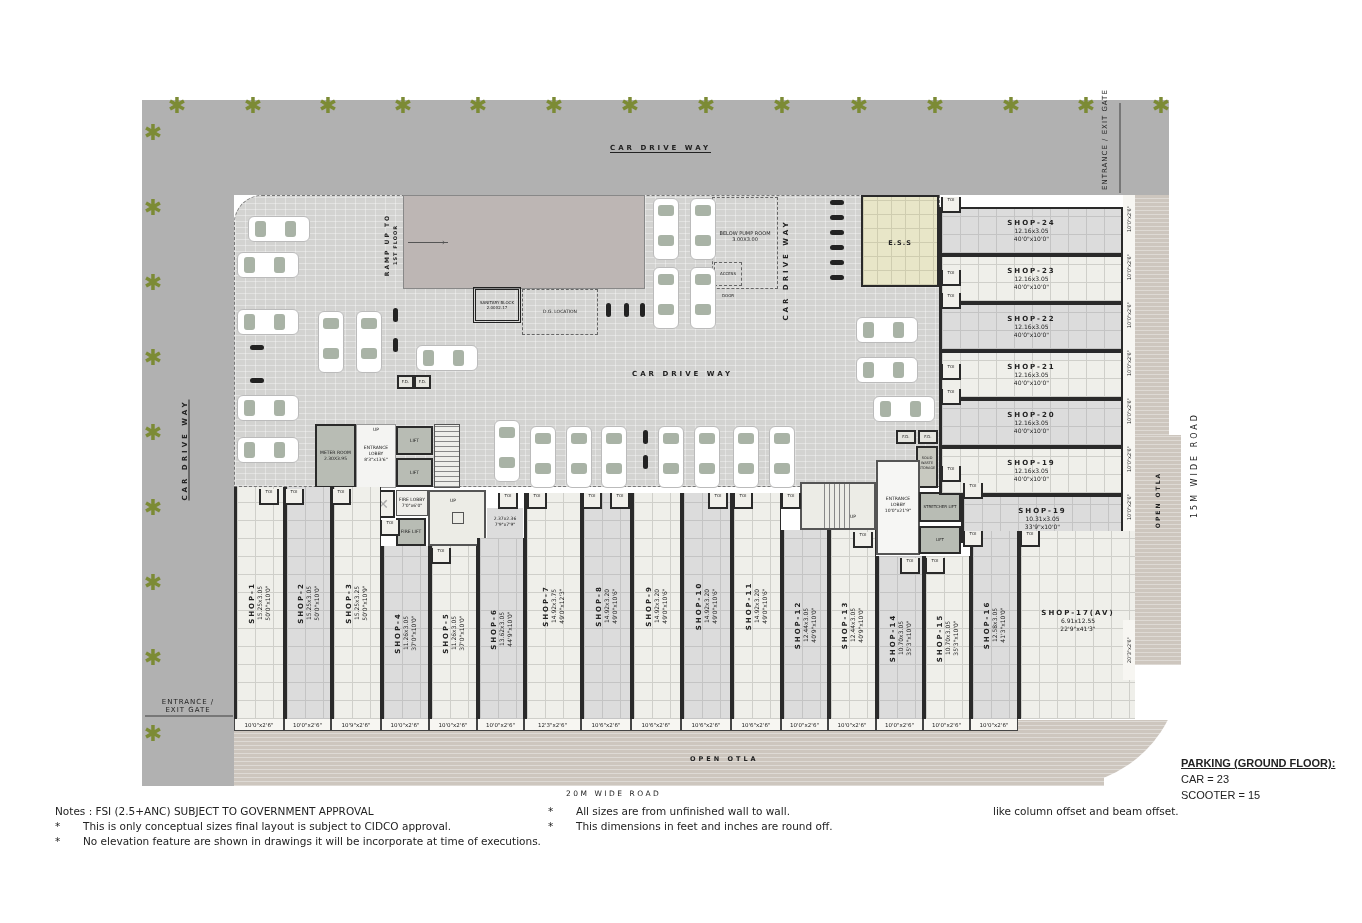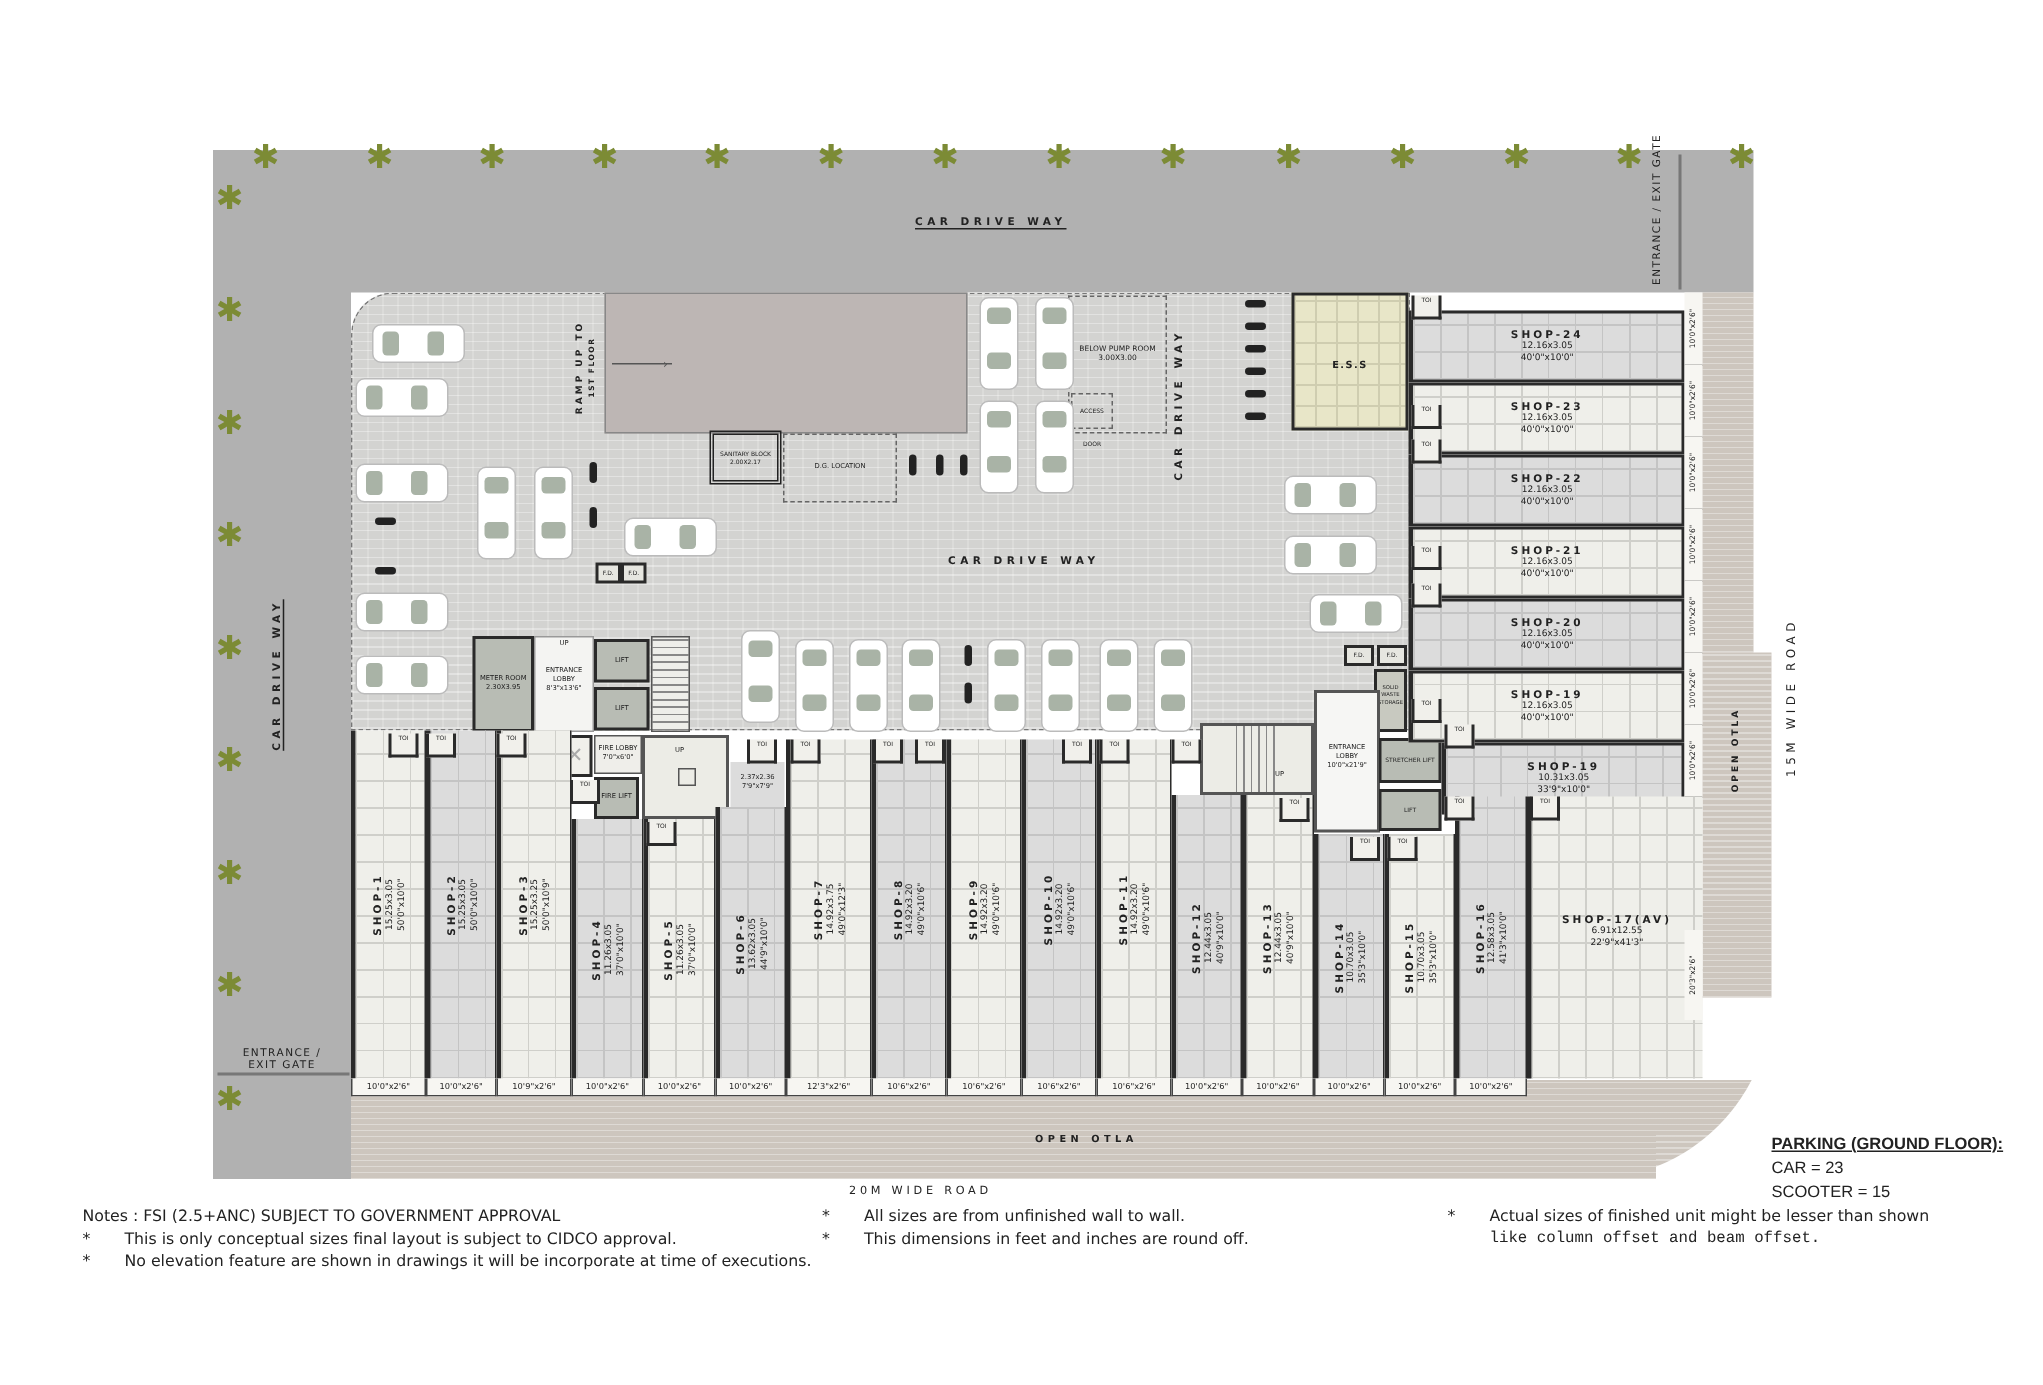--- a/index.html
+++ b/index.html
@@ -469,15 +469,14 @@
 <div class="abs notes" style="left:55px;top:804px;width:500px;">
   <div>Notes : FSI (2.5+ANC) SUBJECT TO GOVERNMENT APPROVAL</div>
   <div><span class="b">*</span><span>This is only conceptual sizes final layout is subject to CIDCO approval.</span></div>
   <div><span class="b">*</span><span>No elevation feature are shown in drawings it will be incorporate at time of executions.</span></div>
 </div>
 <div class="abs notes" style="left:548px;top:804px;width:420px;">
   <div><span class="b">*</span><span>All sizes are from unfinished wall to wall.</span></div>
   <div><span class="b">*</span><span>This dimensions in feet and inches are round off.</span></div>
 </div>
 <div class="abs notes" style="left:965px;top:804px;width:340px;">
-  <div><span class="b">*</span><span>Actual sizes of finished unit might be lesser than shown</span></div>
-  <div style="padding-left:28px;font-family:Liberation Mono, monospace;">like column offset and beam offset.</div>
+  <div style="padding-left:28px;">like column offset and beam offset.</div>
 </div>
 
 </body></html>

